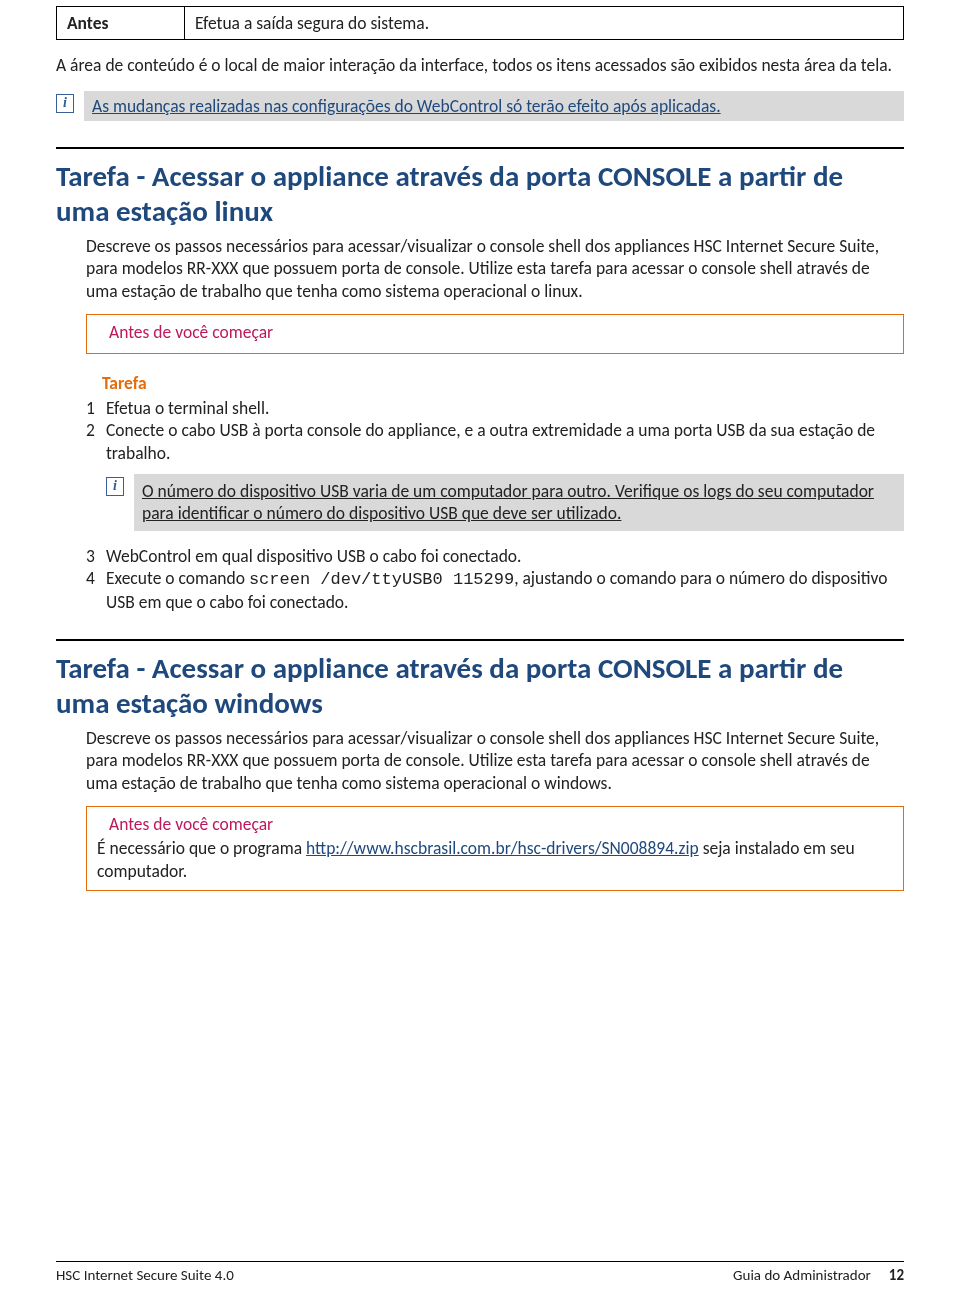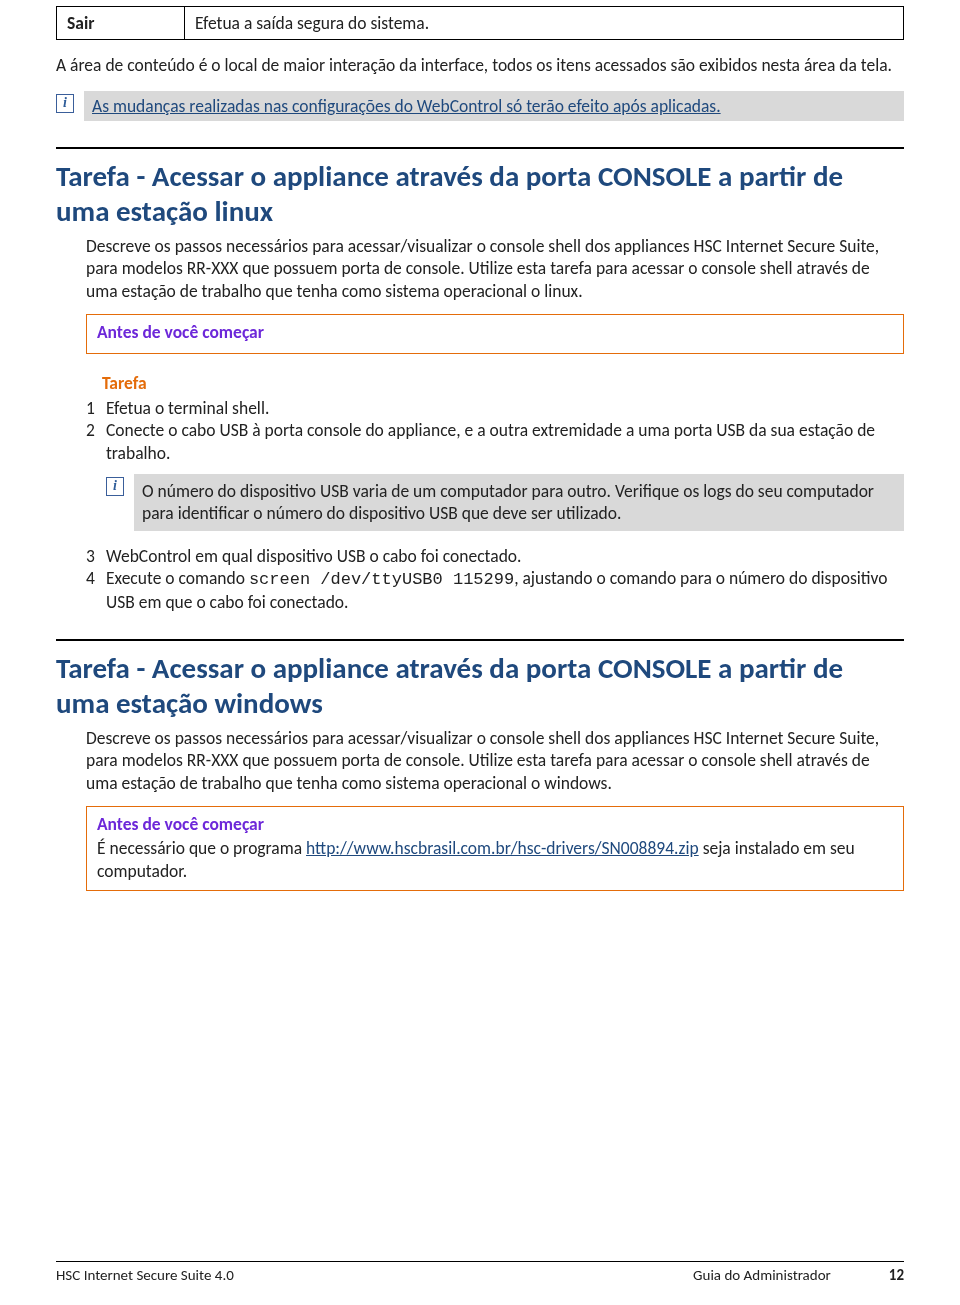--- a/index.html
+++ b/index.html
@@ -96,24 +96,24 @@
   }
   .task-body {
     padding-left: 30px;
   }
   .boxed {
     border: 1.5px solid #E46C0A;
     padding: 6px 10px 8px 10px;
     margin: 12px 0 18px 0;
   }
   .boxed-title {
-    color: #6d28d9;
-    font-weight: 700;
-    font-size: 17.5px;
-    margin: 0 0 2px 0;
+    color: #be185d;
+    font-weight: 400;
+    font-size: 17.5px;
+    margin: 0 0 2px 12px;
   }
   .tarefa-lbl {
     color: #E46C0A;
     font-weight: 700;
     margin: 4px 0 2px 16px;
   }
   .numlist {
     margin: 0 0 10px 0;
   }
   .numlist .li {
@@ -130,51 +130,52 @@
     font-family: "Courier New", monospace;
     font-size: 17px;
   }
   a.link {
     color: #1F497D;
     text-decoration: underline;
   }
   .info-row.inner {
     margin-left: 20px;
     margin-bottom: 14px;
+    text-decoration: underline;
   }
   .footer {
     position: absolute;
     left: 56px; right: 56px;
     bottom: 20px;
   }
   .footer hr {
     border: none;
     border-top: 1px solid #000;
     margin: 0 0 4px 0;
   }
   .footer-row {
     display: flex;
     justify-content: space-between;
     font-size: 15px;
   }
   .footer-row .pn {
     font-weight: 700;
     margin-left: 18px;
   }
-  .footer-row .right { display: flex; align-items: baseline; gap: 40px; }
+  .footer-row .right { display: flex; align-items: baseline; }
 </style>
 </head>
 <body>
 
 <div class="page">
 
   <table class="opt">
     <tbody>
         <tr>
-      <td class="key">Sair</td>
+      <td class="key">Antes</td>
       <td>Efetua a saída segura do sistema.</td>
     </tr>
   </tbody>
     </table>
 
   <p class="body">A área de conteúdo é o local de maior interação da interface, todos os itens acessados são exibidos nesta área da tela.</p>
 
   <div class="info-row">
     <div class="info-icon"></div>
     <div class="info-banner">As mudanças realizadas nas configurações do WebControl só terão efeito após aplicadas.</div>

